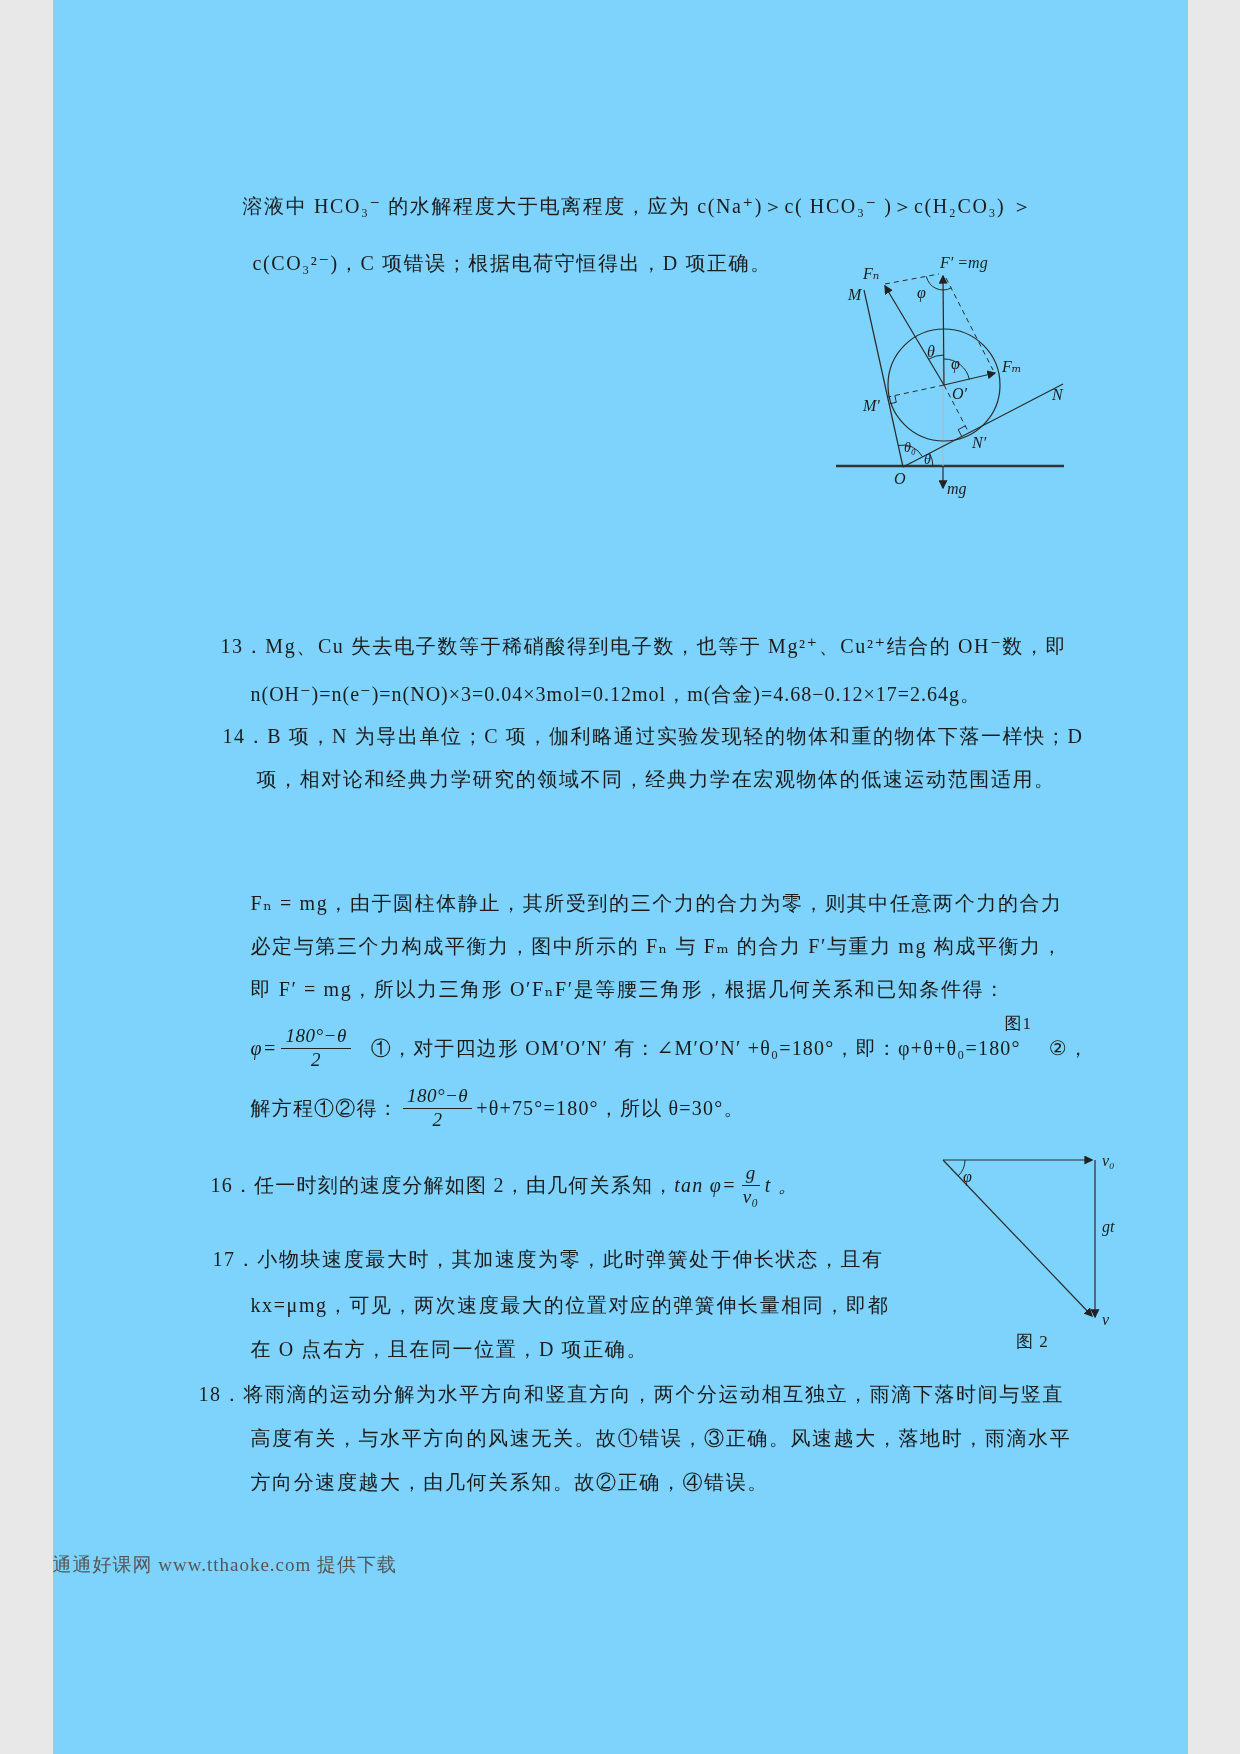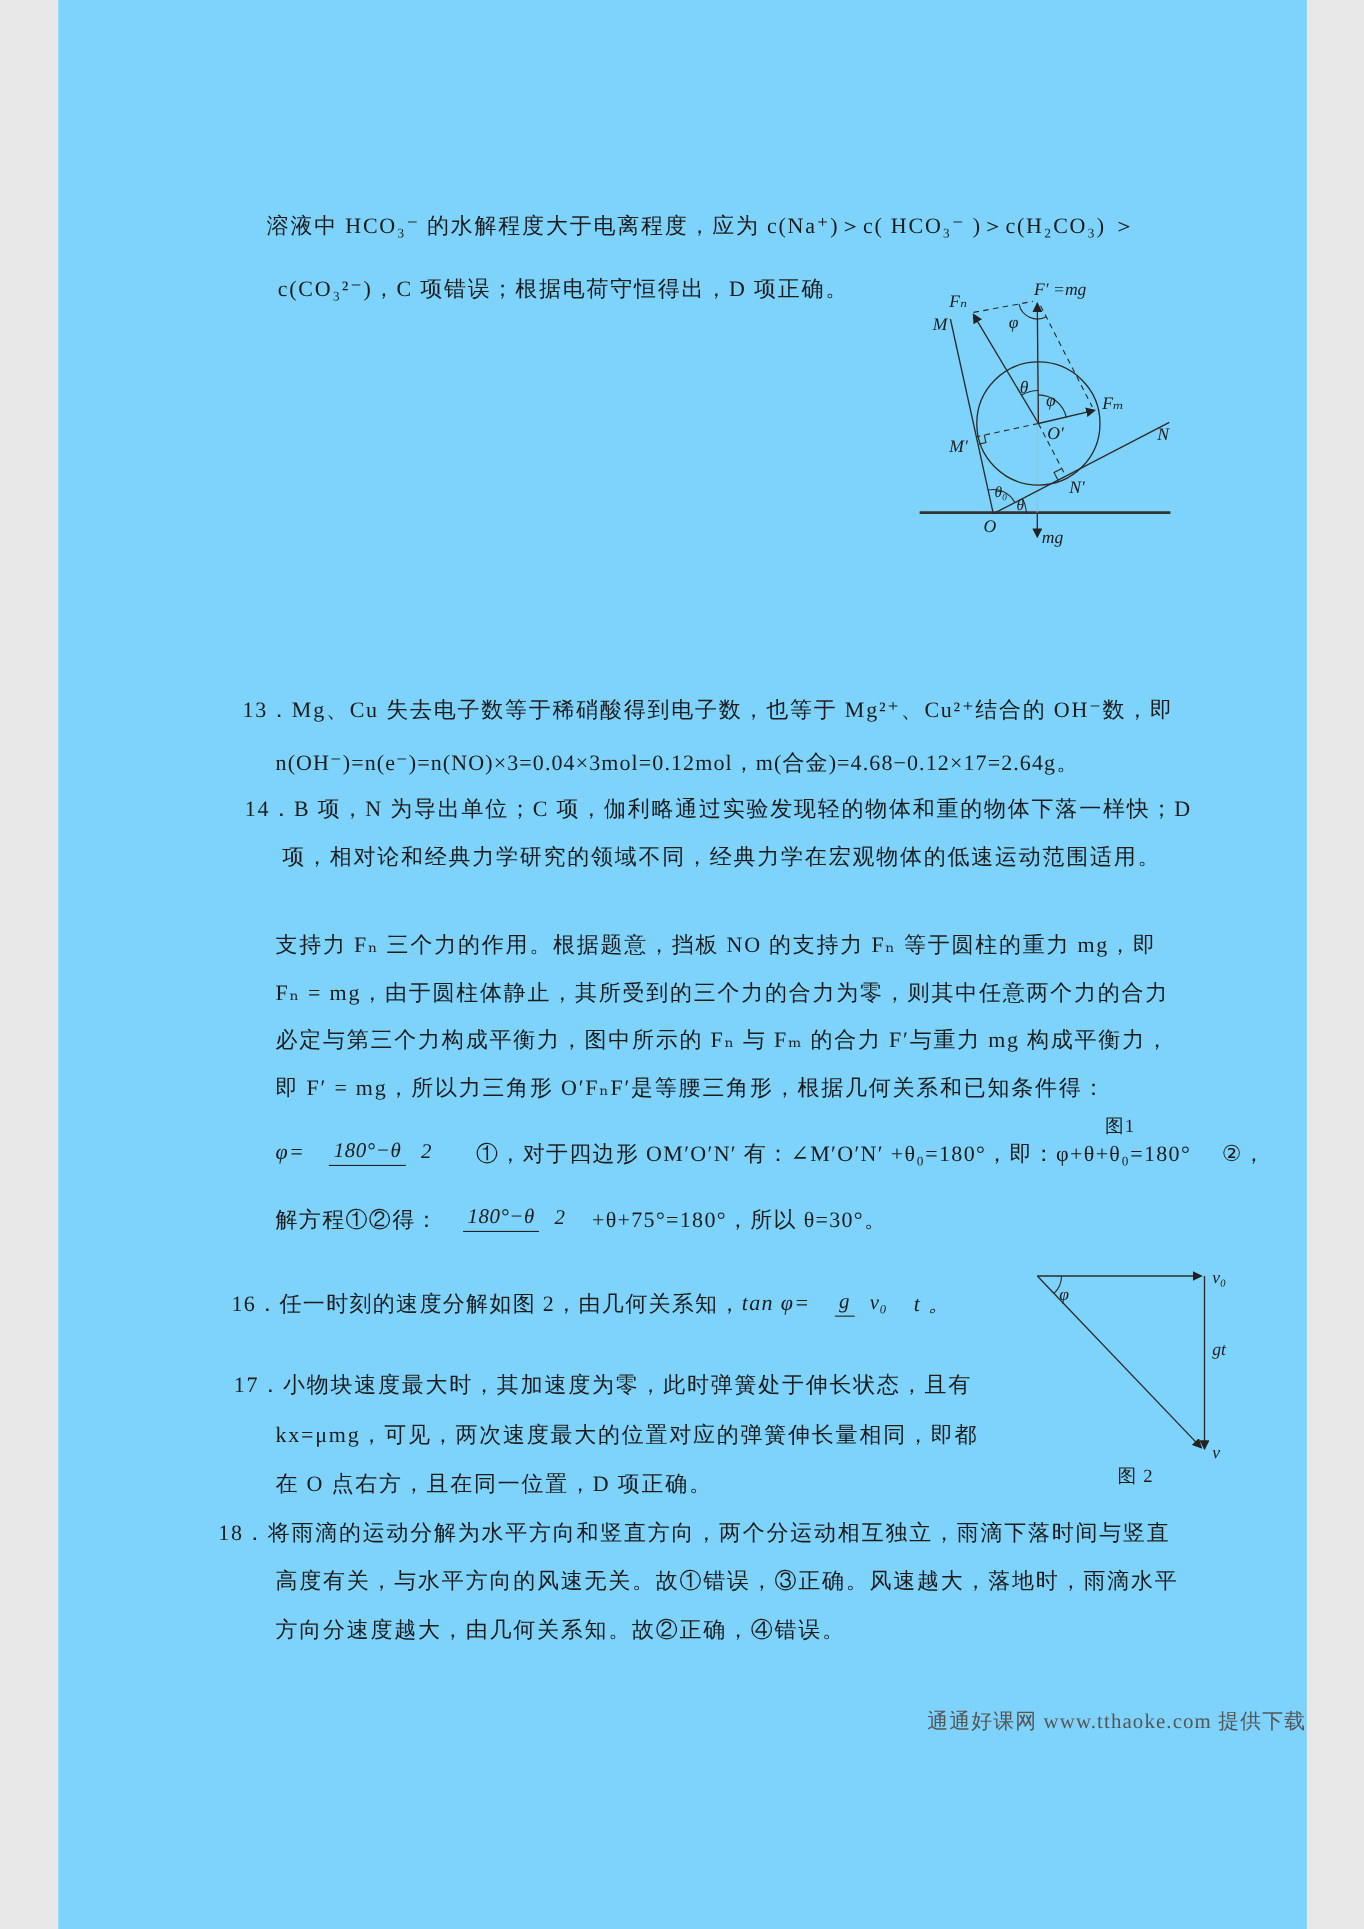--- a/index.html
+++ b/index.html
@@ -22,45 +22,45 @@
   .eqline{
     position:absolute;
     display:flex;
     align-items:center;
     white-space:nowrap;
     font-size:20px;
     letter-spacing:1.2px;
   }
   .frac{
     display:inline-flex;
+    flex-direction:column;
     align-items:center;
     line-height:1.18;
     font-style:italic;
     letter-spacing:0.5px;
-    margin:0 22px;
+    margin:0 4px;
     font-size:19px;
-    gap:12px;
   }
   .frac .num{border-bottom:1.4px solid #222;padding:0 4px;}
   .frac .den{padding:0 2px;}
   .math{font-style:italic;}
   .gap-left{margin-left:16px;text-align:right;}
   .gap-wide{margin-left:28px;}
   .figcap{
     position:absolute;
     font-size:17px;
     letter-spacing:1px;
     white-space:nowrap;
   }
   .figure{position:absolute;}
   .footer{
     position:absolute;
     left:0;top:1552px;
     width:100%;
-    text-align:right;
+    text-align:left;
     font-size:19px;
     letter-spacing:1px;
     color:#555;
   }
   svg text{
     font-family:"Liberation Serif","DejaVu Serif",serif;
     font-style:italic;
     fill:#1c1c1c;
     font-size:16px;
   }
@@ -131,21 +131,20 @@
     <text x="178" y="242" style="font-size:14px">θ</text>
     <text x="201" y="272">mg</text>
   </svg>
 
   <div class="line" style="left:168px;top:633px">13．Mg、Cu 失去电子数等于稀硝酸得到电子数，也等于 Mg²⁺、Cu²⁺结合的 OH⁻数，即</div>
   <div class="line" style="left:198px;top:681px;letter-spacing:1px">n(OH⁻)=n(e⁻)=n(NO)×3=0.04×3mol=0.12mol，m(合金)=4.68−0.12×17=2.64g。</div>
 
   <div class="line" style="left:170px;top:723px">14．B 项，N 为导出单位；C 项，伽利略通过实验发现轻的物体和重的物体下落一样快；D</div>
   <div class="line" style="left:204px;top:766px">项，相对论和经典力学研究的领域不同，经典力学在宏观物体的低速运动范围适用。</div>
 
-  <div class="line" style="left:198px;top:846px">支持力 Fₙ 三个力的作用。根据题意，挡板 NO 的支持力 Fₙ 等于圆柱的重力 mg，即</div>
   <div class="line" style="left:198px;top:933px">必定与第三个力构成平衡力，图中所示的 Fₙ 与 Fₘ 的合力 F′与重力 mg 构成平衡力，</div>
   <div class="line" style="left:198px;top:890px">Fₙ = mg，由于圆柱体静止，其所受到的三个力的合力为零，则其中任意两个力的合力</div>
   <div class="line" style="left:198px;top:976px">即 F′ = mg，所以力三角形 O′FₙF′是等腰三角形，根据几何关系和已知条件得：</div>
 
   <div class="figcap" style="left:952px;top:1012px">图1</div>
 
   <div class="eqline" style="left:198px;top:1018px;height:60px">
     <span class="math">φ=</span>
     <span class="frac">
       <span class="num">180°−θ</span>

